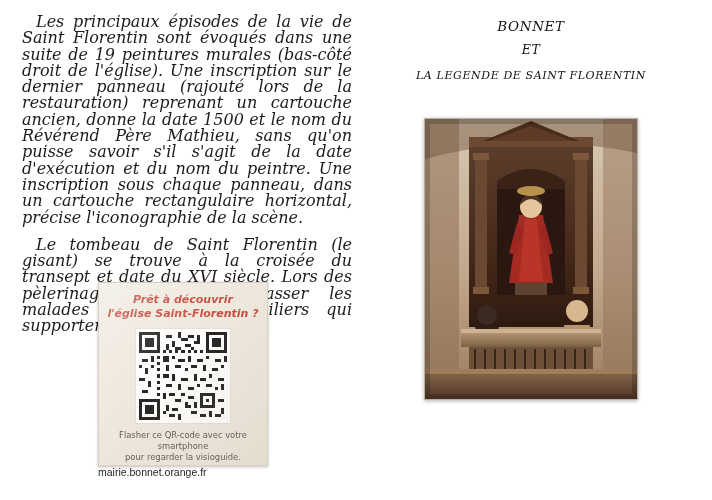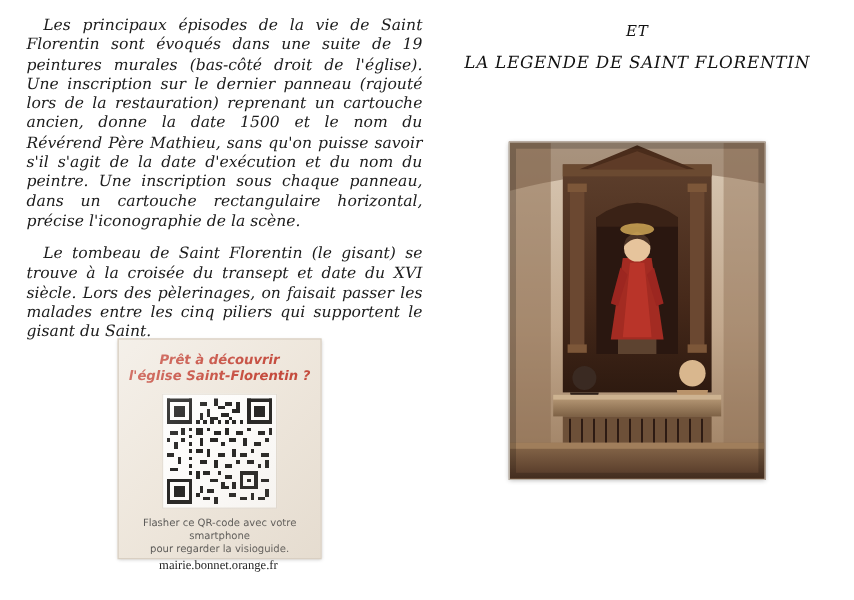--- a/index.html
+++ b/index.html
@@ -23,21 +23,21 @@
   
   .left-col {
     position: absolute;
     left: 22px;
     top: 14px;
     width: 330px;
   }
   .para {
     font-family: "DejaVu Serif", serif;
     font-style: italic;
-    font-size: 13px;
+    font-size: 16px;
     line-height: 16.3px;
     color: #1b1b1b;
     text-align: justify;
     margin: 0 0 11px 0;
     text-indent: 14px;
   }
   .para.tight {
     margin-bottom: 9px;
   }
 
@@ -91,22 +91,21 @@
     font-family: "DejaVu Sans", sans-serif;
     font-size: 8.4px;
     line-height: 11px;
     color: #4a4a4a;
   }
   .qr-url-outer {
     position: absolute;
     left: 98px;
     top: 466px;
     width: 168px;
-    text-align: center;
-    font-family: Liberation Serif, serif;
+    font-family: Liberation Sans, sans-serif;
     font-size: 10.5px;
     color: #242424;
   }
 
   
   .right-col {
     position: absolute;
     left: 370px;
     top: 10px;
     width: 322px;
@@ -119,21 +118,21 @@
     letter-spacing: 0.6px;
     color: #111;
     margin: 8px 0 0 0;
   }
   .r-title.line2 {
     margin-top: 8px;
     font-size: 12.5px;
   }
   .r-title.line3 {
     margin-top: 12px;
-    font-size: 14px;
+    font-size: 11px;
   }
 
   
   .photo {
     position: absolute;
     left: 424px;
     top: 118px;
     width: 212px;
     height: 280px;
     border: 1px solid #b9b0a4;
@@ -286,20 +285,21 @@
       </svg>
     </div>
     <div class="qr-caption">
       <span>Flasher ce QR-code avec votre smartphone</span><br>
       <span>pour regarder la visioguide.</span>
     </div>
   </div>
   <div class="qr-url-outer">mairie.bonnet.orange.fr</div>
 
   <div class="right-col">
+    <div class="r-title">BONNET</div>
     <div class="r-title line2">ET</div>
     <div class="r-title line3">LA LEGENDE DE SAINT FLORENTIN</div>
   </div>
 
   <div class="photo">
     <svg width="212" height="280" viewBox="0 0 212 280">
       <defs>
         <linearGradient id="wallG" x1="0" y1="0" x2="0" y2="1">
           <stop offset="0%" stop-color="#d8c8b4"></stop>
           <stop offset="55%" stop-color="#c2a88d"></stop>

